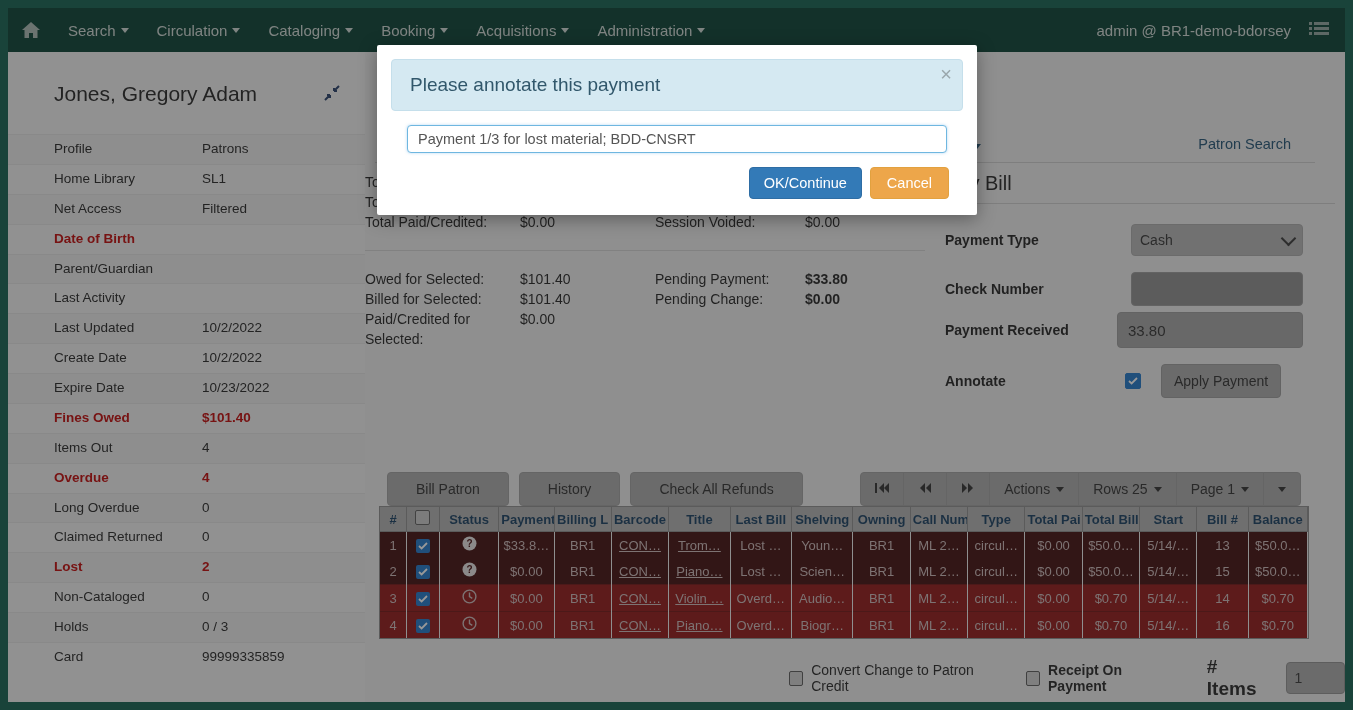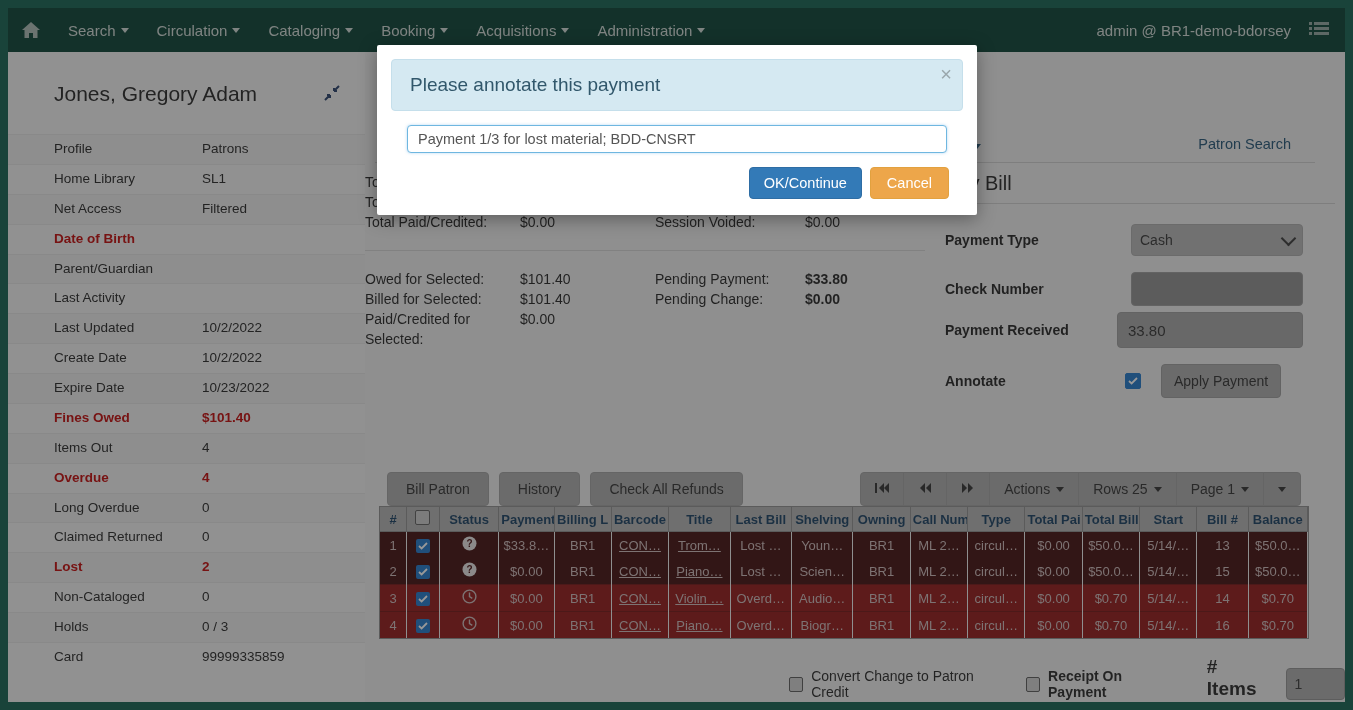--- a/index.html
+++ b/index.html
@@ -129,21 +129,21 @@
   .pb-checkbox svg{display:block;}
   .btn-apply{
     height:32px;border:1px solid #9a9a9a;border-radius:4px;background:#a9a9a9;
     color:#2b2b2b;font-size:14px;padding:0 12px;display:flex;align-items:center;cursor:pointer;
   }
 
   
   .toolbar{position:absolute;left:22px;top:420px;display:flex;gap:10px;}
   .tbtn{
     border:1px solid #9e9e9e;border-radius:4px;background:#a9a9a9;color:#2b2b2b;
-    font-size:14px;height:32px;padding:0 18px;display:flex;align-items:center;cursor:pointer;
+    font-size:14px;height:32px;padding:0 28px;display:flex;align-items:center;cursor:pointer;
   }
   .pager{position:absolute;right:44px;top:420px;display:flex;}
   .pbtn{
     border:1px solid #9e9e9e;background:#a9a9a9;color:#2b2b2b;
     font-size:14px;height:32px;padding:0 14px;display:flex;align-items:center;
     margin-left:-1px;cursor:pointer;white-space:nowrap;
   }
   .pbtn:first-child{border-radius:4px 0 0 4px;margin-left:0;}
   .pbtn:last-child{border-radius:0 4px 4px 0;}
   .pbtn .caret{
@@ -690,21 +690,21 @@
                 <td>$0.70</td>
                 <td>5/14/…</td>
                 <td>16</td>
                 <td>$0.70</td>
               </tr>
             </tbody>
         </table>
       </div>
 
       <div class="footer">
-        <div style="position:absolute;left:424px;top:8px;display:flex;align-items:flex-end;gap:9px;">
+        <div style="position:absolute;left:424px;top:8px;display:flex;align-items:center;gap:9px;">
           <div class="f-check">
             <span class="f-box"></span>
             <span>Convert Change to Patron Credit</span>
           </div>
           <div class="f-check" style="margin-left:14px;font-weight:bold;">
             <span class="f-box"></span>
             <span>Receipt On Payment</span>
           </div>
           <div class="f-items-label"># Items</div>
           <div class="f-items-input">

